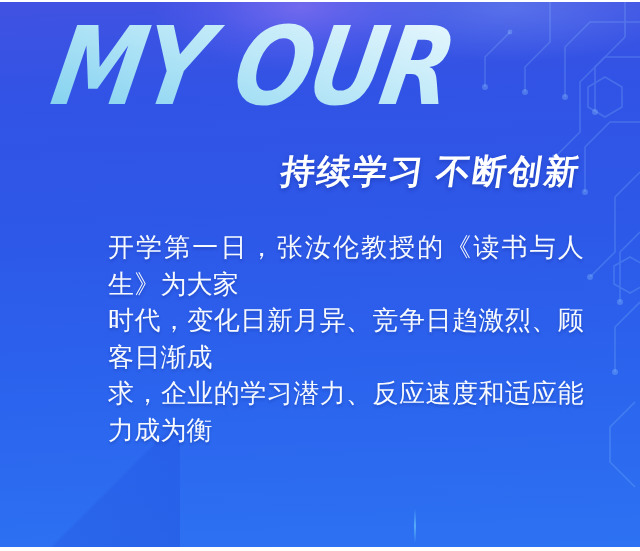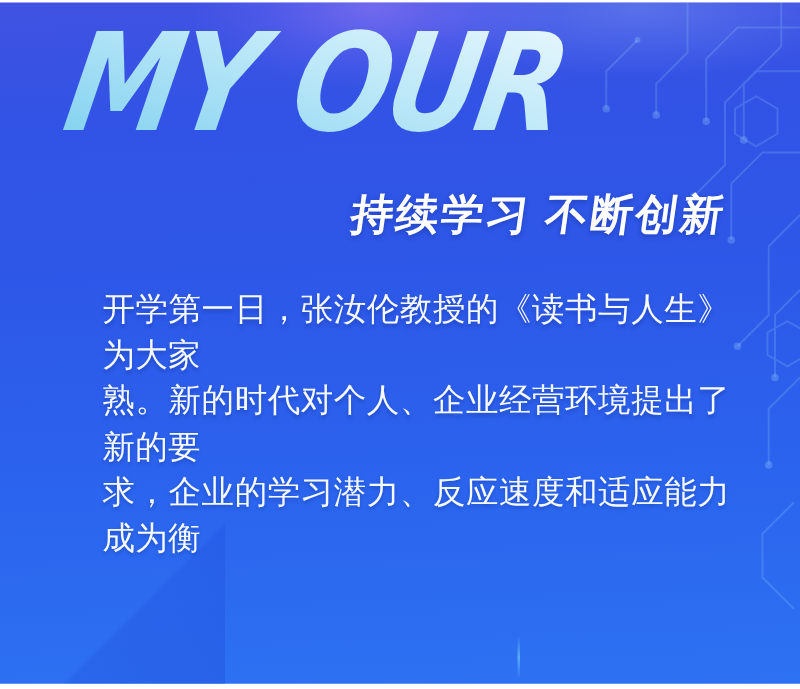--- a/index.html
+++ b/index.html
@@ -110,21 +110,21 @@
     position: absolute;
     left: 82px; top: 227px;
     width: 502px;
     font-size: 26px;
     line-height: 36.6px;
     color: #f6faff;
     letter-spacing: 0.2px;
     text-shadow: 0 2px 3px rgba(10, 30, 120, 0.30);
     text-align: justify;
   }
-  .article .line { display: block; }
+  .article .line { display: block; margin-left: 26px; }
 </style>
 </head>
 <body>
 
 <div class="poster">
   <div class="bg">
 
     <div class="flare"></div>
     <div class="flare2"></div>
     <div class="corner-diagonal"></div>
@@ -158,19 +158,19 @@
         <circle cx="120" cy="30" r="2.4"></circle>
       </g>
     </svg>
 
     <div class="brand">MY OUR</div>
 
     <div class="slogan">持续学习 不断创新</div>
 
     <div class="article">
       <span class="line">开学第一日，张汝伦教授的《读书与人生》为大家</span>
-      <span class="line">熟。新的时代对个人、企业经营环境提出了新的要</span>
+      <span class="line">时代，变化日新月异、竞争日趋激烈、顾客日渐成</span>
       <span class="line">求，企业的学习潜力、反应速度和适应能力成为衡</span>
 
     </div>
 
   </div>
 </div>
 
 </body></html>

